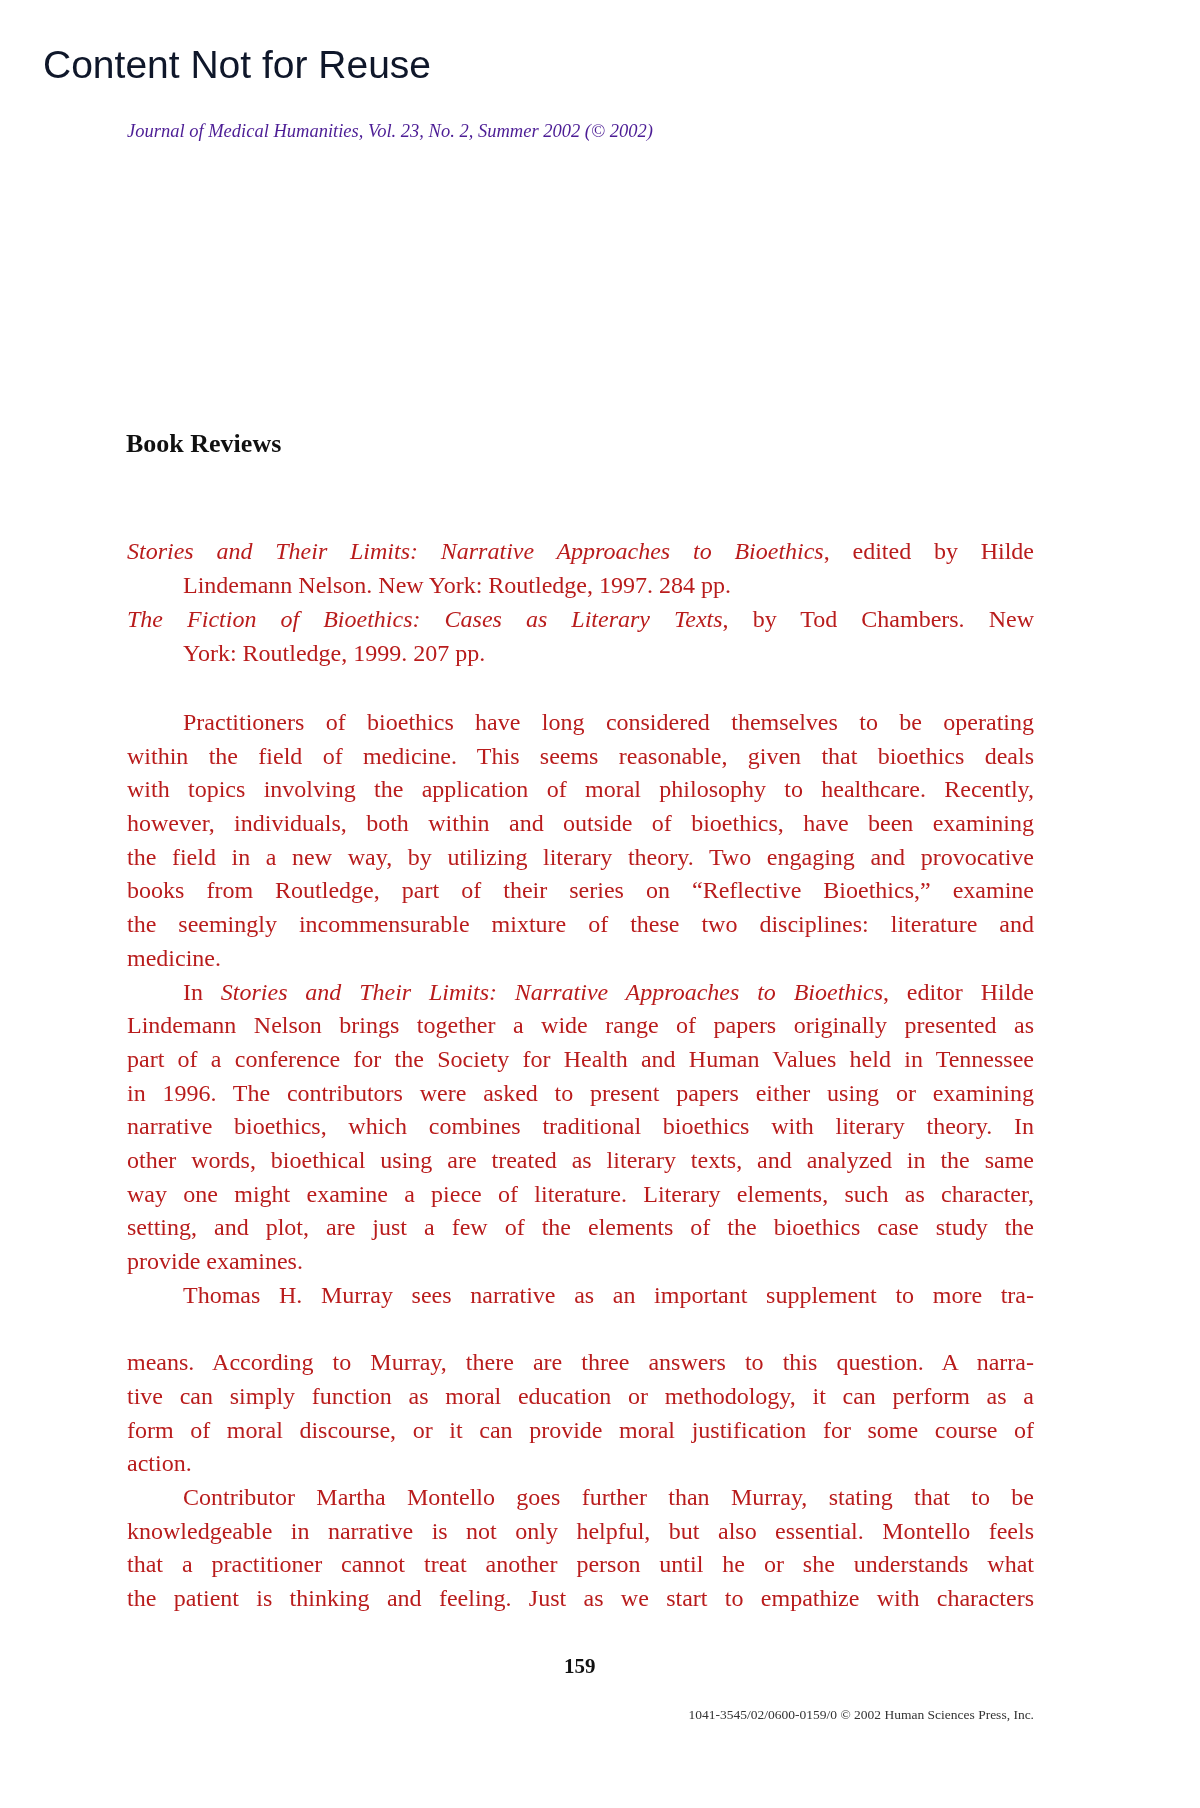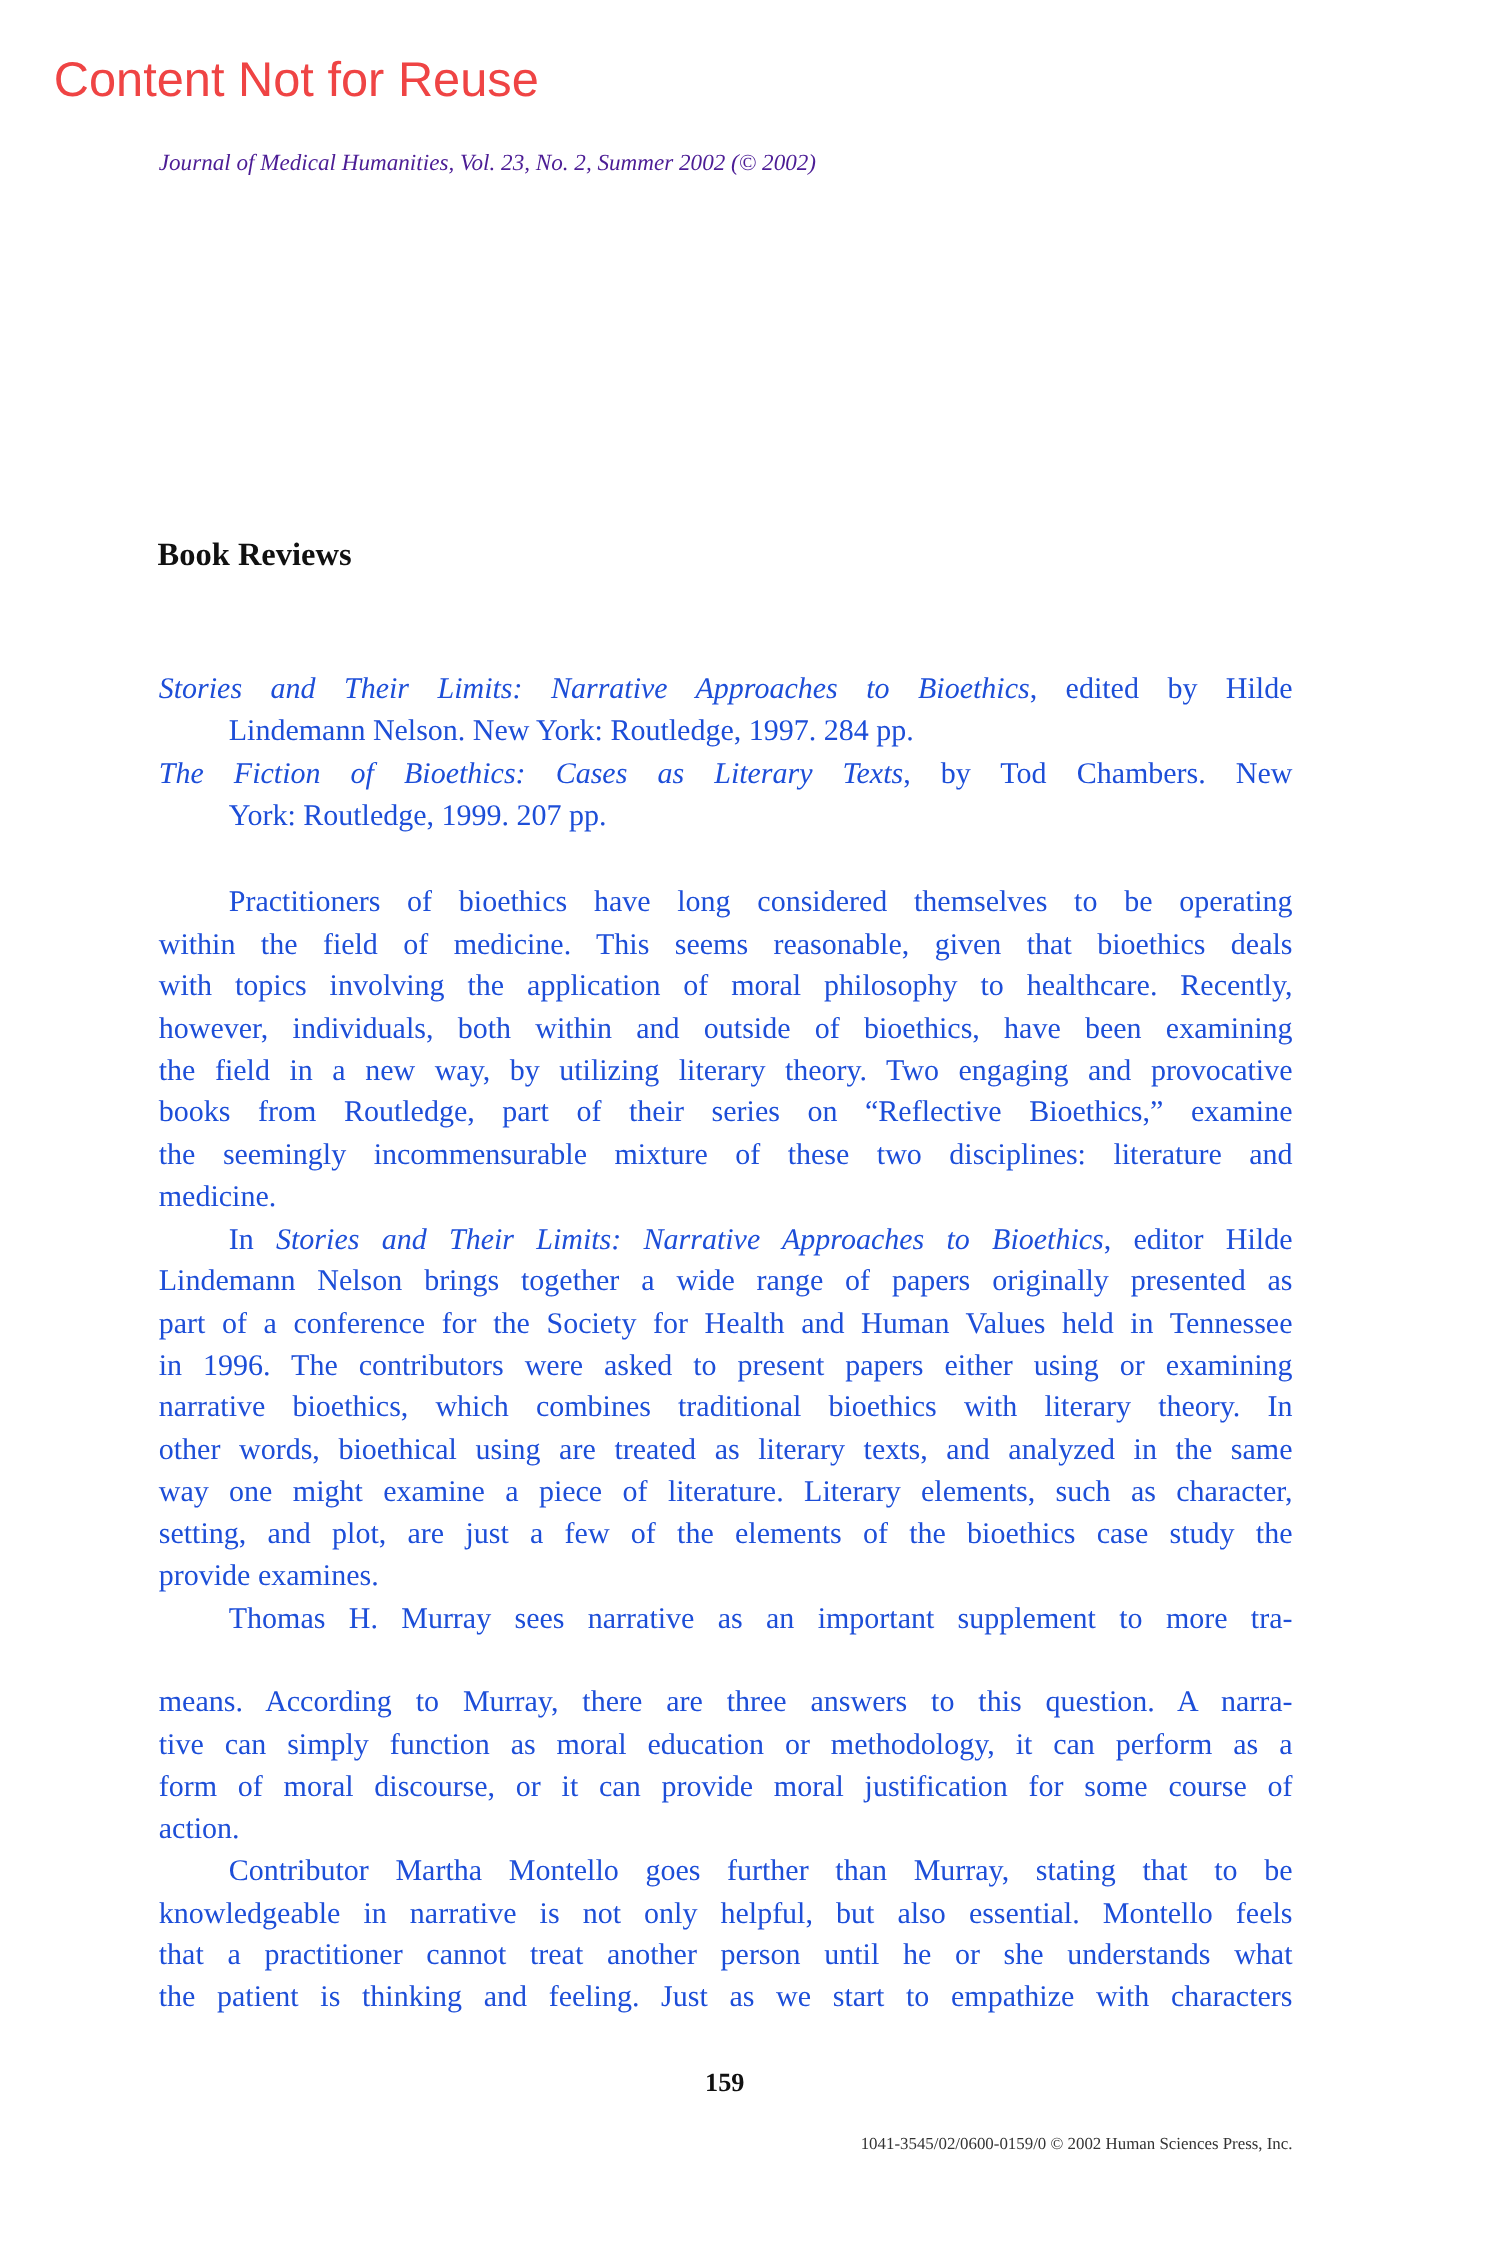--- a/index.html
+++ b/index.html
@@ -1,36 +1,36 @@
 <!DOCTYPE html>
 <html><head>
 <meta charset="utf-8">
 <style>
   html, body { margin: 0; padding: 0; background: #ffffff; }
   body { width: 1200px; height: 1808px; position: relative; overflow: hidden; }
   .page { position: absolute; left: 0; top: 0; width: 1200px; height: 1808px; background: #ffffff; }
   .watermark {
     position: absolute; left: 43px; top: 42px;
     font-family: "Liberation Sans", sans-serif; font-size: 39px; line-height: 46px;
-    color: #ef4444; white-space: nowrap;
+    color: #0f172a; white-space: nowrap;
   }
   .journal {
     position: absolute; left: 127px; top: 119px;
     font-family: "Liberation Serif", serif; font-style: italic; font-size: 18.5px; line-height: 24px;
     color: #4c1d95; white-space: nowrap;
   }
   .section-title {
     position: absolute; left: 126px; top: 421px;
     font-family: "Liberation Serif", serif; font-weight: bold; font-size: 26px; line-height: 46px;
     color: #111; white-space: nowrap;
   }
   .line {
     position: absolute; left: 127px; width: 907px; height: 34px;
     font-family: "Liberation Serif", serif; font-size: 24px; line-height: 34px;
-    color: #1d4ed8; white-space: nowrap;
+    color: #b91c1c; white-space: nowrap;
     text-align: justify; text-align-last: justify;
   }
   .line.indent { left: 183px; width: 851px; }
   .line.last { text-align: left; text-align-last: left; }
   .line i { font-style: italic; }
   .page-number {
     position: absolute; left: 564px; top: 1653px;
     font-family: Liberation Serif, serif; font-weight: bold; font-size: 21px; line-height: 26px;
     color: #111;
   }

